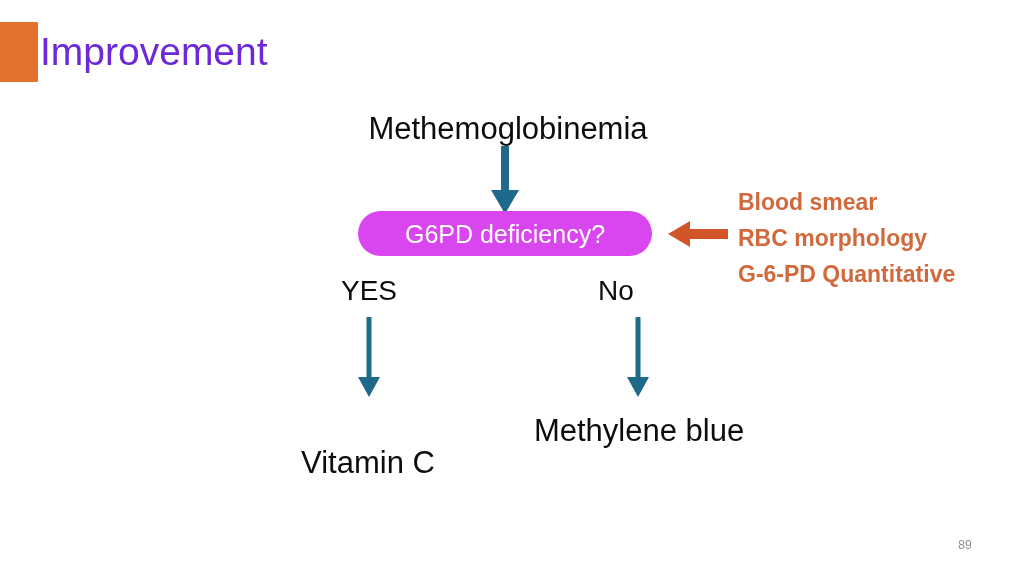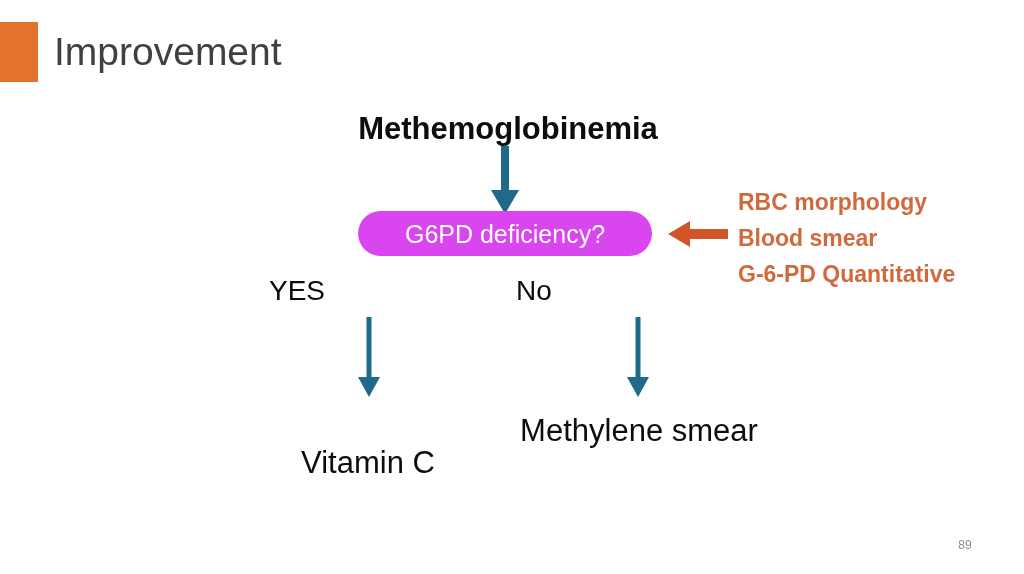--- a/index.html
+++ b/index.html
@@ -23,46 +23,45 @@
   #title-marker {
     position: absolute;
     left: 0px;
     top: 22px;
     width: 38px;
     height: 60px;
     background: #E3722F;
   }
   #page-title {
     position: absolute;
-    left: 54px;
+    left: 40px;
     top: 26px;
     font-size: 39px;
     line-height: 52px;
     font-weight: 400;
-    color: #404040;
+    color: #6d28d9;
     white-space: nowrap;
     letter-spacing: 0px;
   }
 
   
   .node-text {
     position: absolute;
     font-size: 31px;
     line-height: 38px;
     color: #0d0d0d;
     white-space: nowrap;
     font-weight: 400;
   }
   #node-methemoglobinemia {
     left: 0;
     top: 110px;
     width: 1010px;
     text-align: center;
     transform: translateX(3px);
-    font-weight: bold;
   }
   #node-vitamin-c {
     left: 218px;
     top: 412px;
     width: 300px;
     text-align: center;
     margin-top: 32px;
   }
   #node-methylene-blue {
     left: 489px;
@@ -71,21 +70,21 @@
     text-align: center;
   }
 
   
   .branch-label {
     position: absolute;
     font-size: 28px;
     line-height: 34px;
     color: #0d0d0d;
     white-space: nowrap;
-    text-align: left;
+    text-align: center;
     font-weight: 400;
   }
   #label-yes {
     left: 269px;
     top: 274px;
     width: 200px;
   }
   #label-no {
     left: 516px;
     top: 274px;
@@ -185,33 +184,33 @@
 
   <div id="decision-pill">
     <span id="decision-pill-label">G6PD deficiency?</span>
   </div>
 
   <svg class="arrow" id="arrow-left-tests" viewBox="0 0 60 30">
     <path d="M60 10 V20 H22 V28 L0 15 L22 2 V10 Z" fill="#D2552A"></path>
   </svg>
 
   <div id="tests-list">
+    <div class="test-line">Blood smear</div>
     <div class="test-line">RBC morphology</div>
-    <div class="test-line">Blood smear</div>
     <div class="test-line">G-6-PD Quantitative</div>
   </div>
 
   <div class="branch-label" id="label-yes">YES</div>
   <div class="branch-label" id="label-no">No</div>
 
   <svg class="arrow" id="arrow-down-yes" viewBox="0 0 36 82">
     <path d="M15.5 0 H20.5 V60 H29 L18 80 L7 60 H15.5 Z" fill="#1F6A8A"></path>
   </svg>
   <svg class="arrow" id="arrow-down-no" viewBox="0 0 36 82">
     <path d="M15.5 0 H20.5 V60 H29 L18 80 L7 60 H15.5 Z" fill="#1F6A8A"></path>
   </svg>
 
   <div class="node-text" id="node-vitamin-c">Vitamin C</div>
-  <div class="node-text" id="node-methylene-blue">Methylene smear</div>
+  <div class="node-text" id="node-methylene-blue">Methylene blue</div>
 
   <div id="page-number">89</div>
 
 </div>
 
 </body></html>

